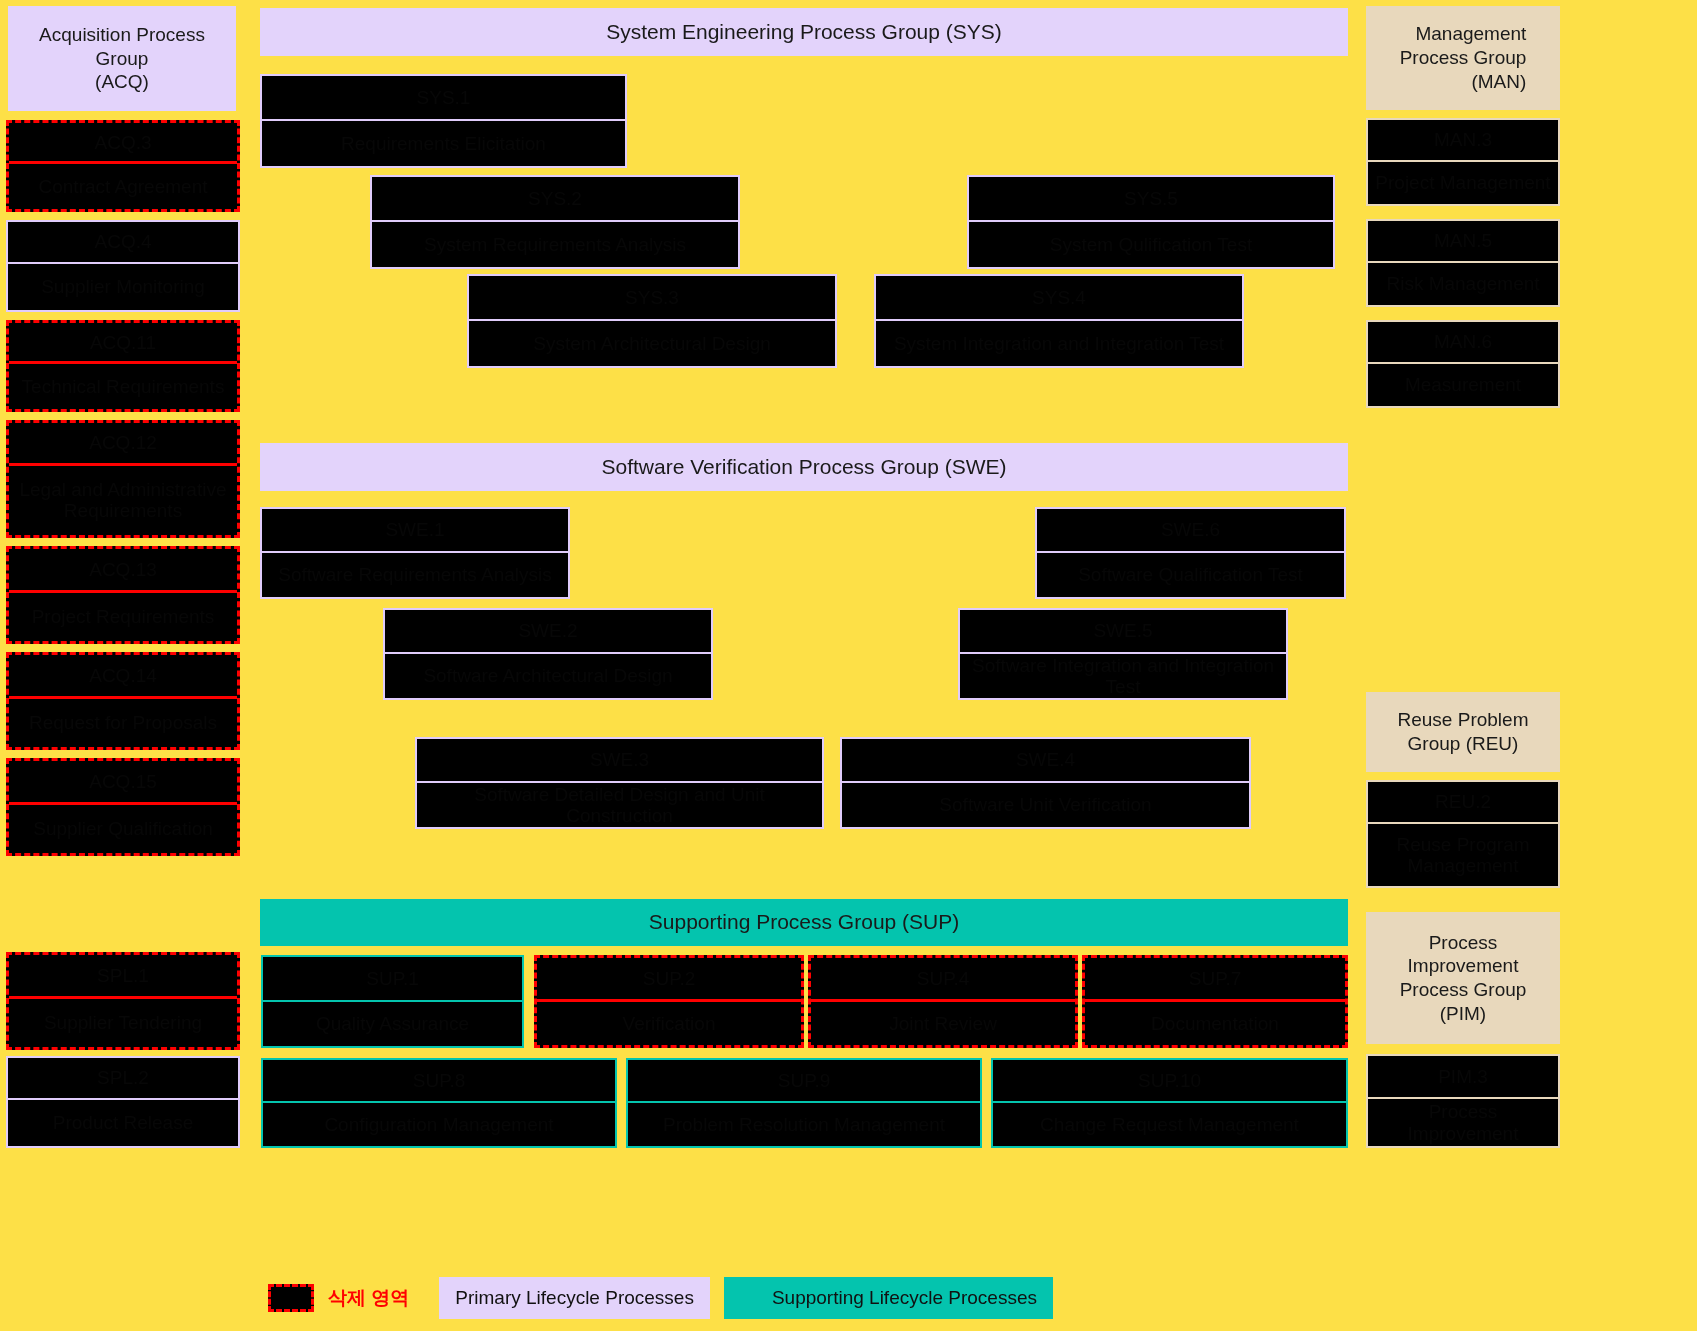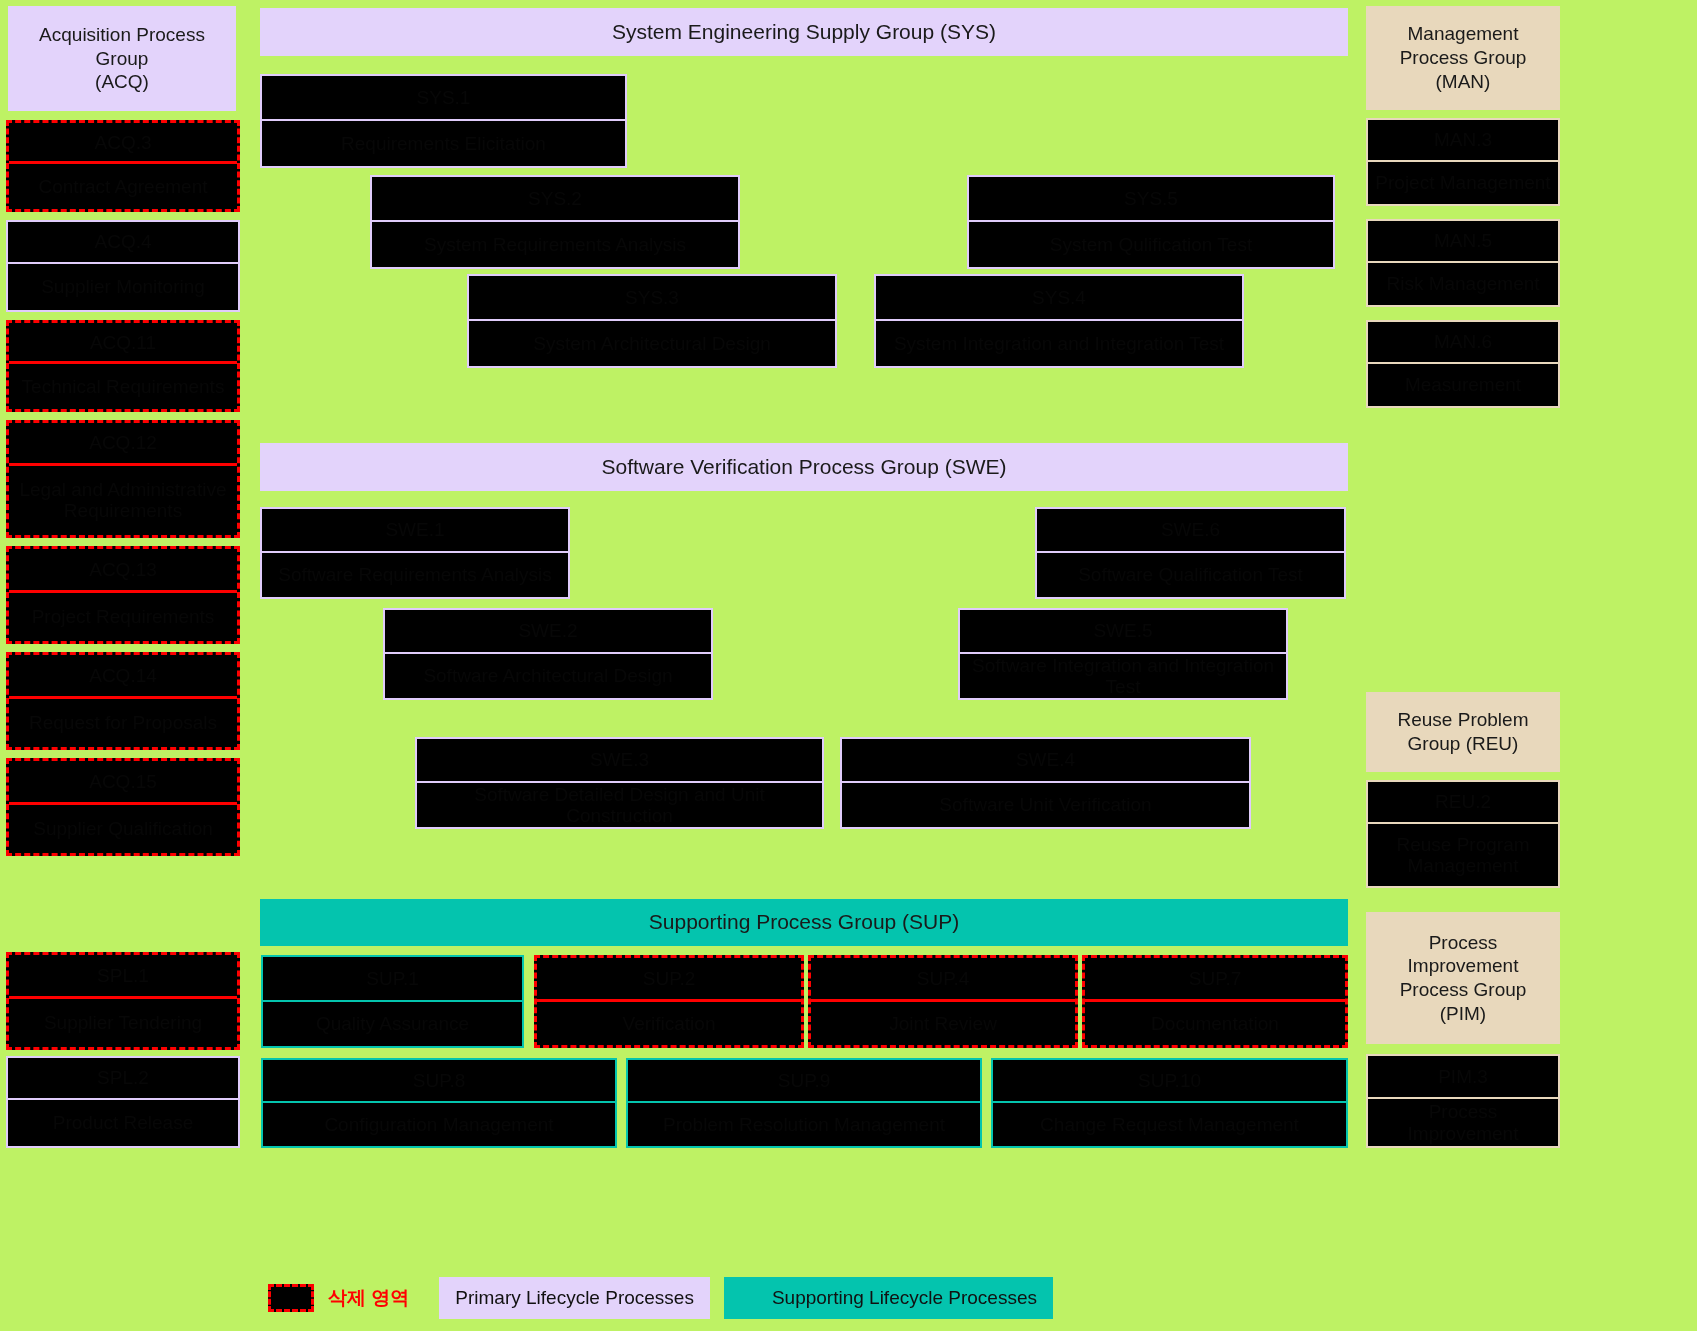--- a/index.html
+++ b/index.html
@@ -5,21 +5,21 @@
   * { box-sizing: border-box; }
   html, body {
     margin: 0; padding: 0;
     background: #000;
     font-family: "Liberation Sans", sans-serif;
   }
   #root {
     position: relative;
     width: 1697px;
     height: 1331px;
-    background: #bef264;
+    background: #fde047;
     overflow: hidden;
   }
 
   
   .abs { position: absolute; }
 
   
   .banner {
     display: flex;
     align-items: center;
@@ -148,21 +148,21 @@
   <div class="abs cell deleted" style="left:6px; top:952px; width:234px; height:98px;">
     <div class="id" style="height:48%">SPL.1</div>
     <div class="nm" style="height:52%">Supplier Tendering</div>
   </div>
 
   <div class="abs cell purple" style="left:6px; top:1056px; width:234px; height:92px;">
     <div class="id" style="height:48%">SPL.2</div>
     <div class="nm" style="height:52%">Product Release</div>
   </div>
 
-  <div class="abs banner primary wide" style="left:260px; top:8px; width:1088px; height:48px;">System Engineering Supply Group (SYS)</div>
+  <div class="abs banner primary wide" style="left:260px; top:8px; width:1088px; height:48px;">System Engineering Process Group (SYS)</div>
 
   <div class="abs cell purple" style="left:260px; top:74px; width:367px; height:94px;">
     <div class="id" style="height:50%">SYS.1</div>
     <div class="nm" style="height:50%">Requirements Elicitation</div>
   </div>
 
   <div class="abs cell purple" style="left:370px; top:175px; width:370px; height:94px;">
     <div class="id" style="height:50%">SYS.2</div>
     <div class="nm" style="height:50%">System Requirements Analysis</div>
   </div>
@@ -244,21 +244,21 @@
   <div class="abs cell teal" style="left:626px; top:1058px; width:356px; height:90px;">
     <div class="id" style="height:50%">SUP.9</div>
     <div class="nm" style="height:50%">Problem Resolution Management</div>
   </div>
 
   <div class="abs cell teal" style="left:991px; top:1058px; width:357px; height:90px;">
     <div class="id" style="height:50%">SUP.10</div>
     <div class="nm" style="height:50%">Change Request Management</div>
   </div>
 
-  <div class="abs banner org" style="left:1366px; top:6px; width:194px; height:104px; white-space:pre-line;">Management
+  <div class="abs banner org" style="left:1366px; top:6px; width:194px; height:104px; white-space:pre-line;text-align:right;">Management
 Process Group
 (MAN)</div>
 
   <div class="abs cell tan" style="left:1366px; top:118px; width:194px; height:88px;">
     <div class="id" style="height:50%">MAN.3</div>
     <div class="nm" style="height:50%">Project Management</div>
   </div>
 
   <div class="abs cell tan" style="left:1366px; top:219px; width:194px; height:88px;">
     <div class="id" style="height:50%">MAN.5</div>

